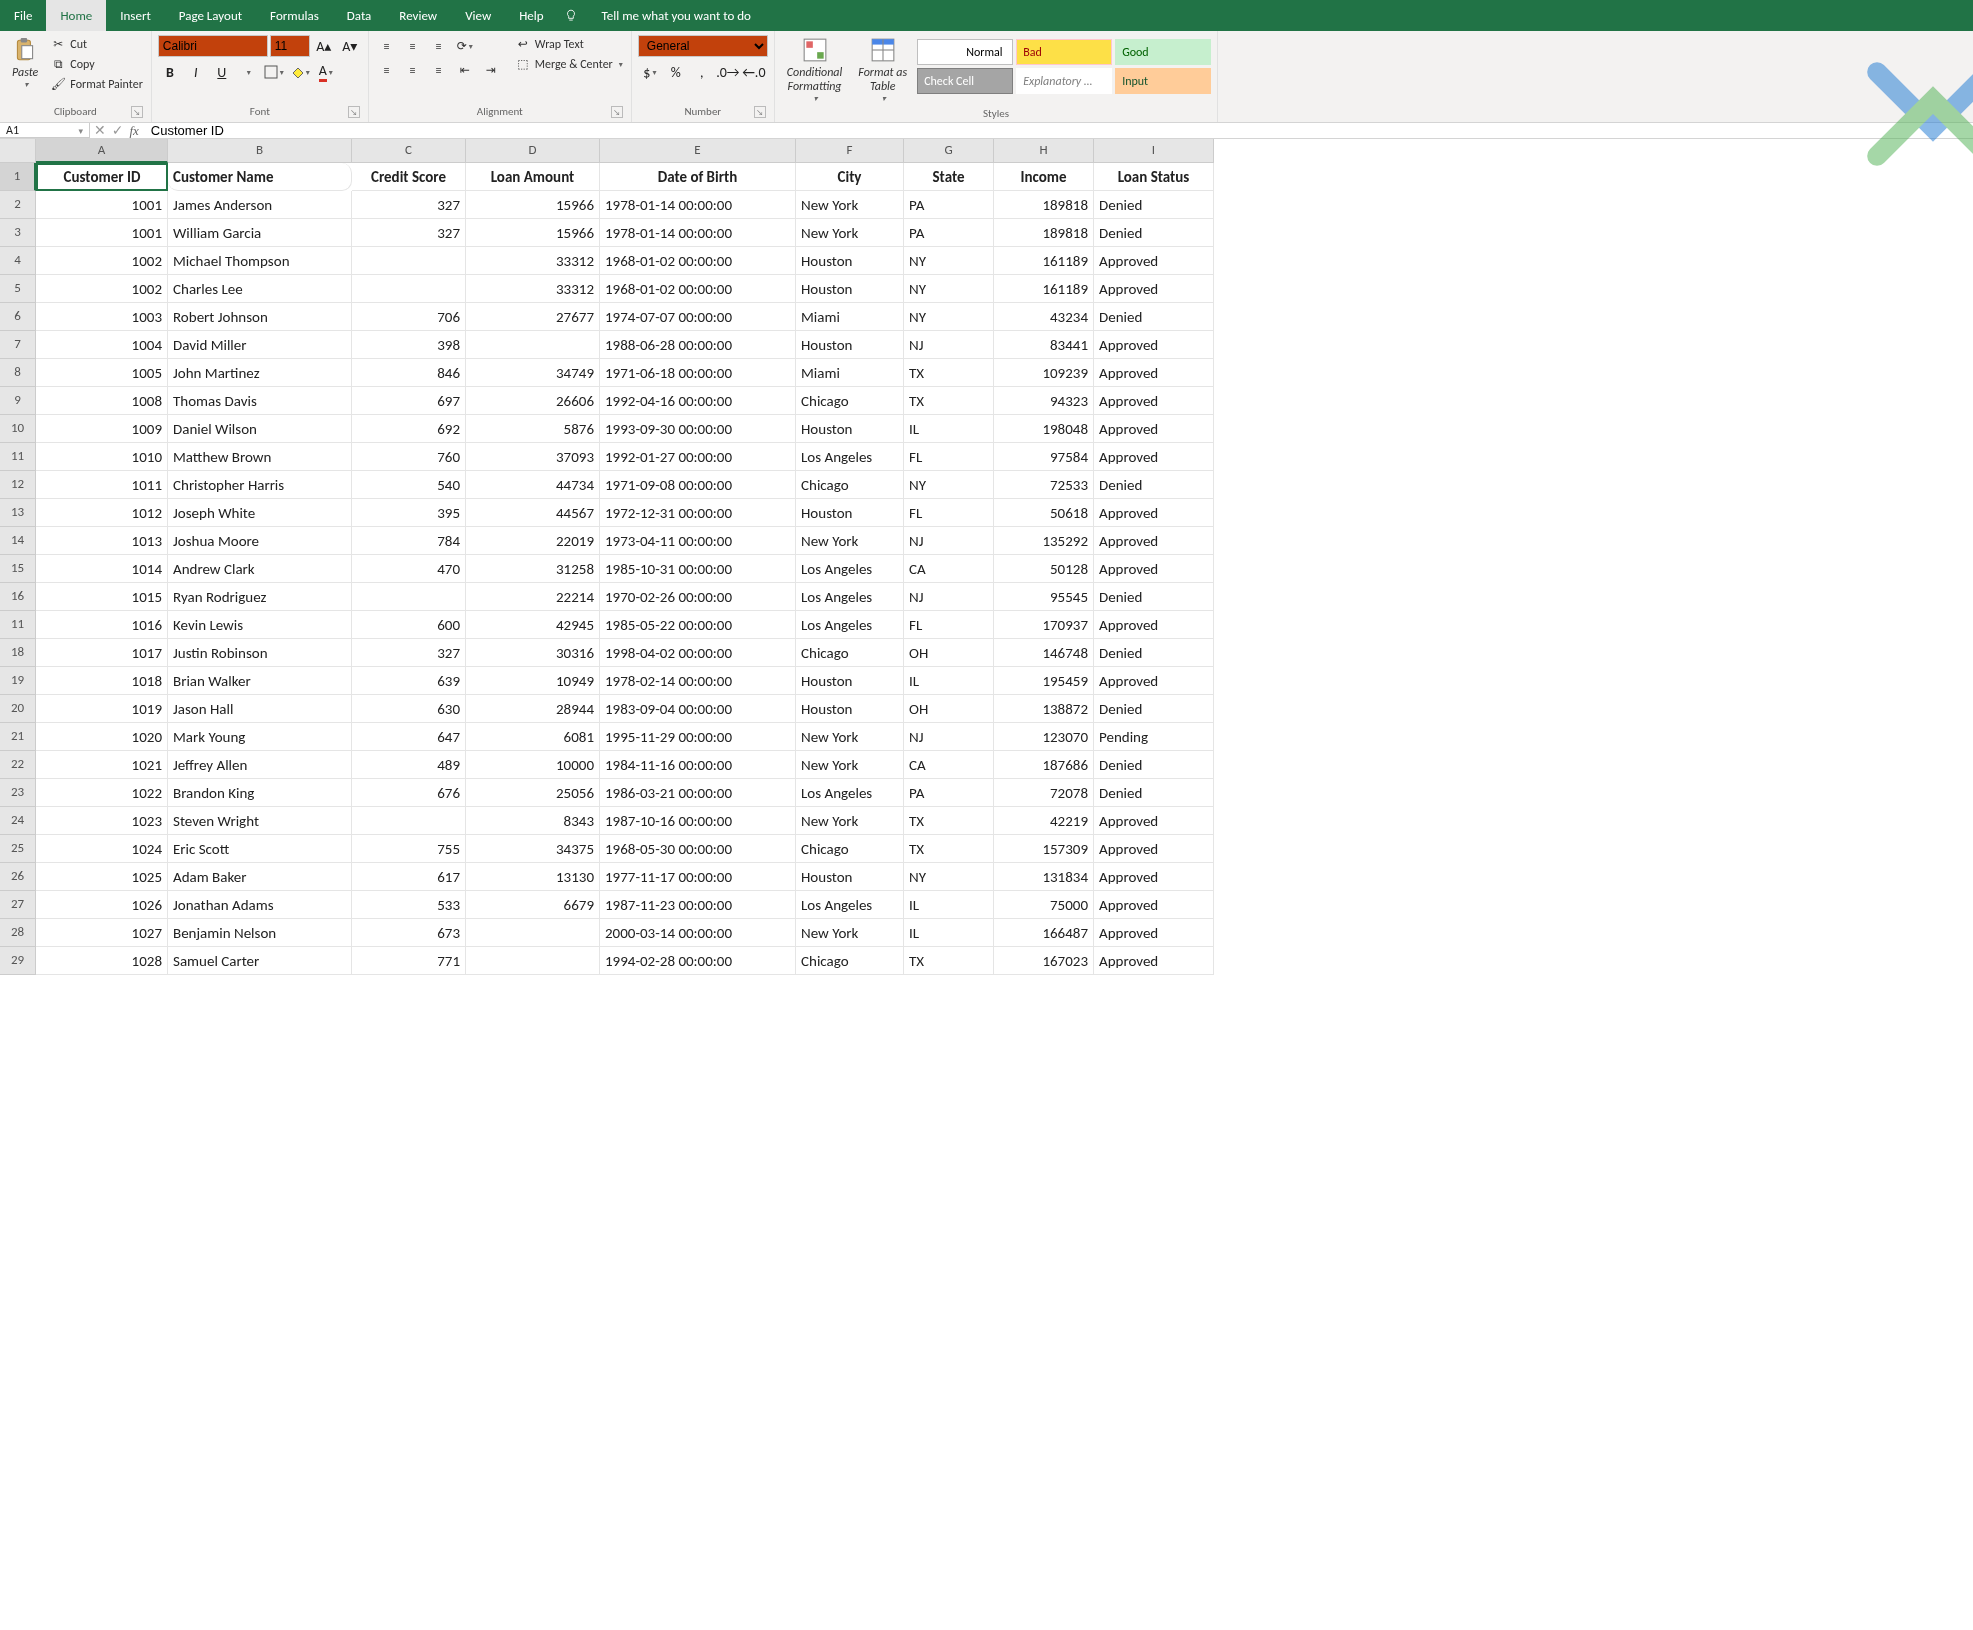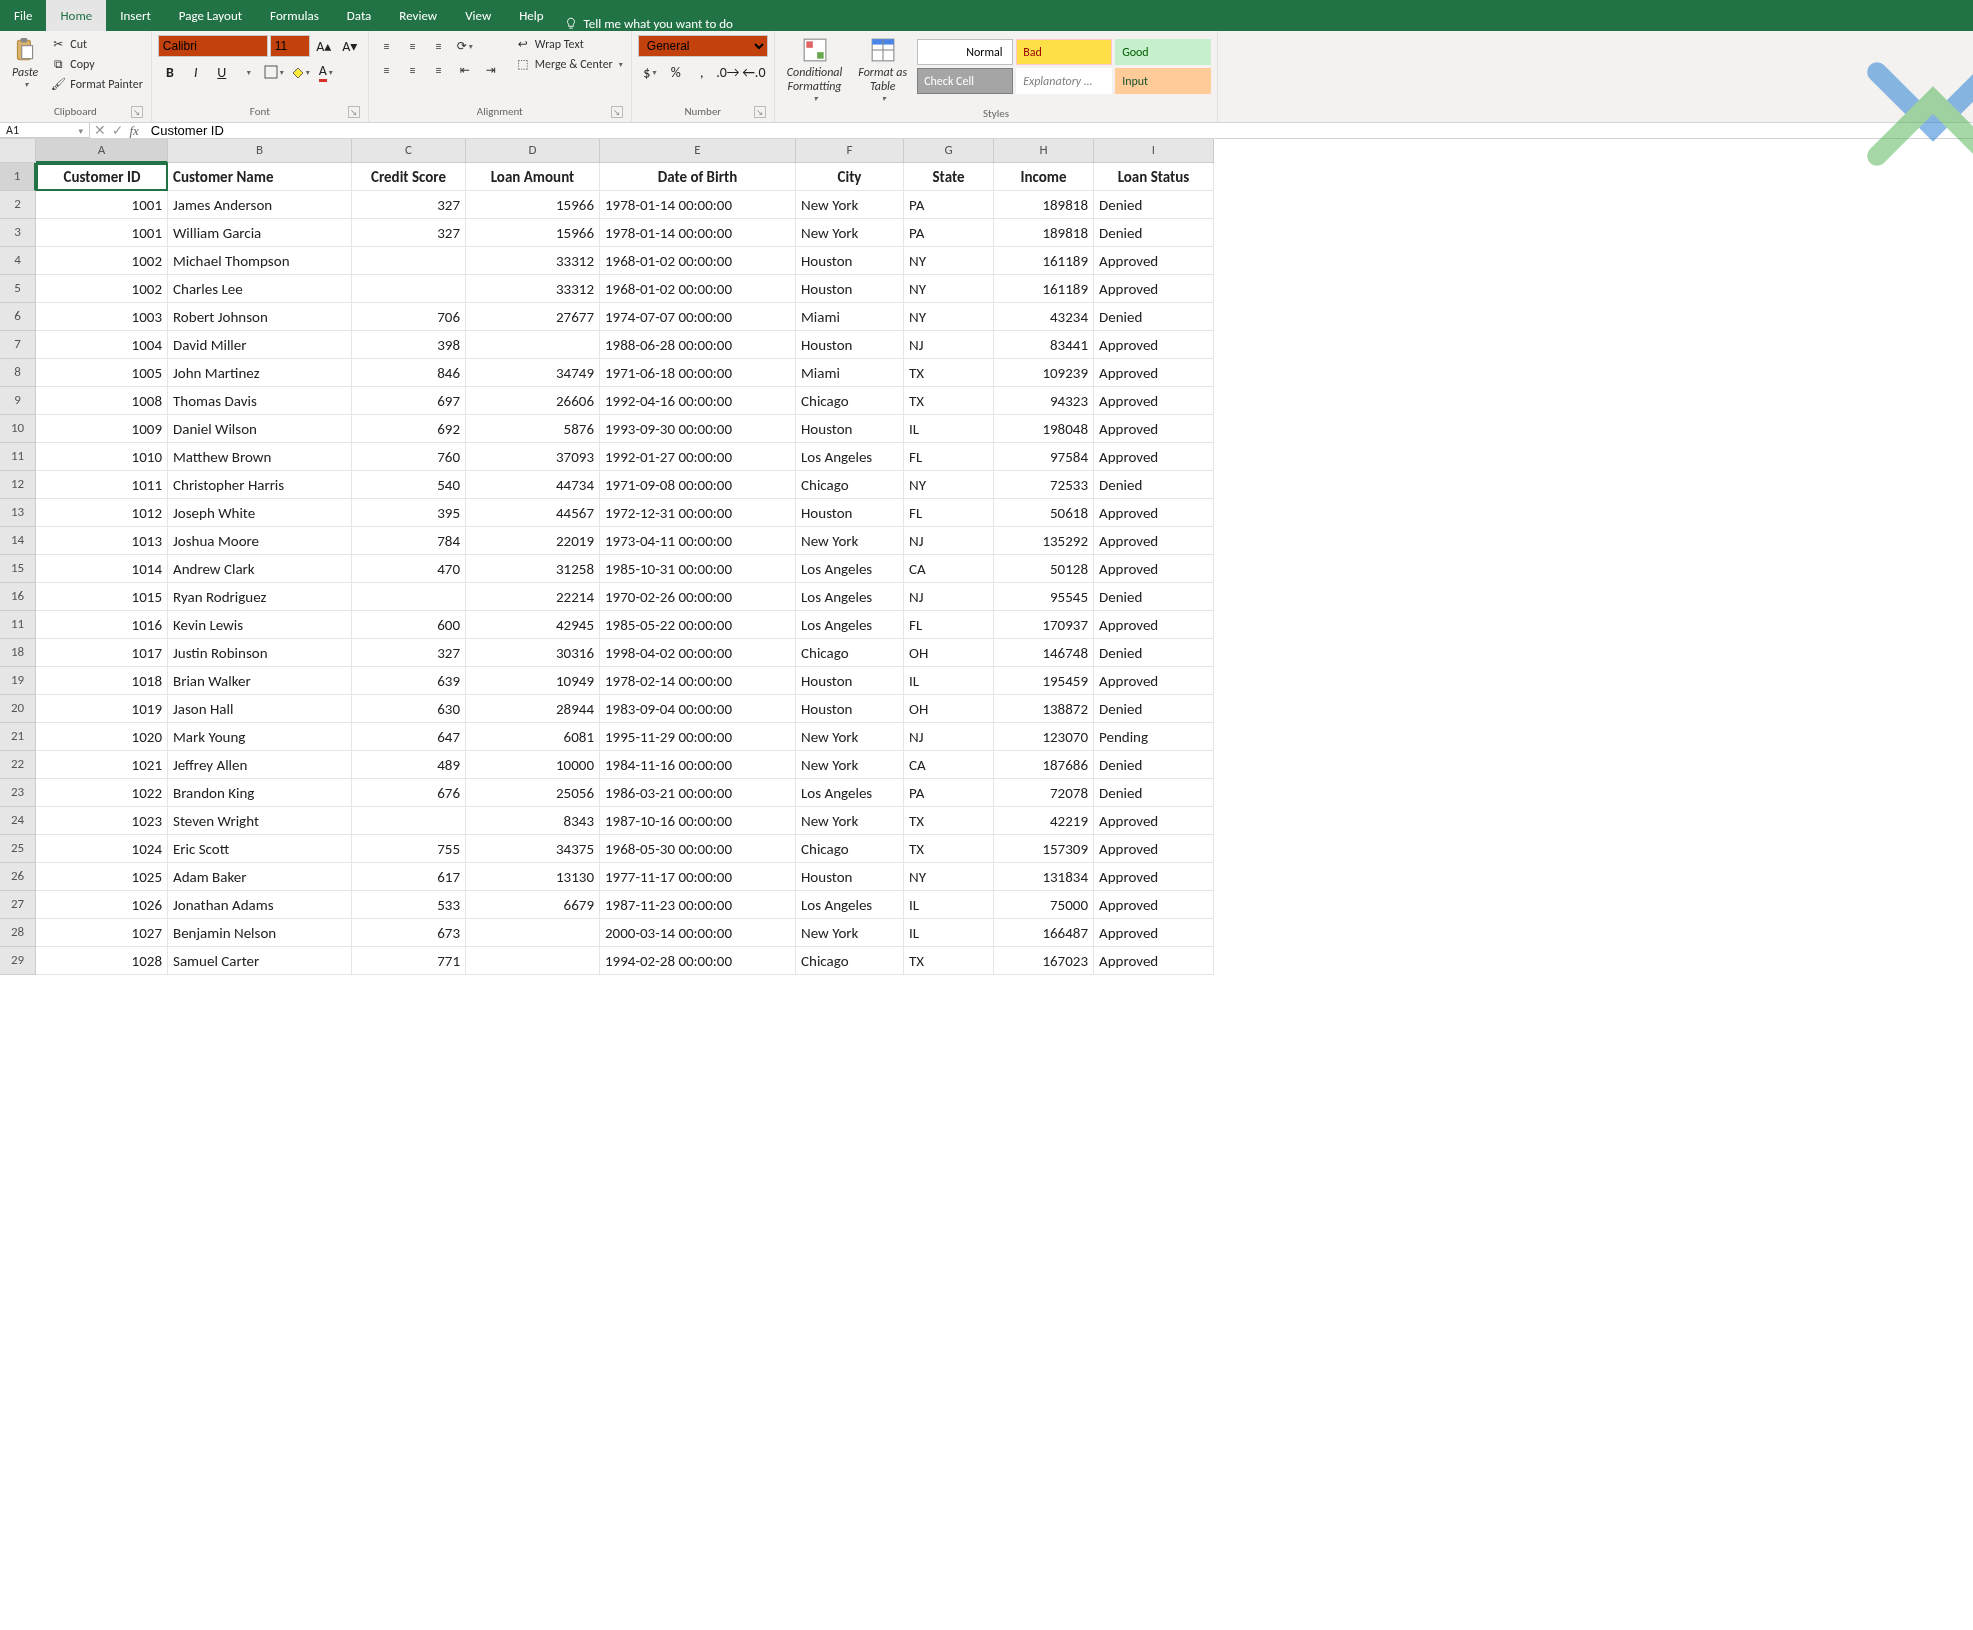--- a/index.html
+++ b/index.html
@@ -1,21 +1,21 @@
 <!DOCTYPE html>
 <html><head>
 <meta charset="utf-8">
 <style>
   * { box-sizing: border-box; margin: 0; padding: 0; }
   body { font-family: "Segoe UI", Calibri, Arial, sans-serif; font-size: 14px; background: #fff; color: #222; user-select: none; }
   
   .ribbon-tabs { background: #217346; display: flex; align-items: stretch; height: 31px; }
   .ribbon-tab { color: #fff; padding: 0 14px; display: flex; align-items: center; font-size: 13px; cursor: pointer; }
   .ribbon-tab.active { background: #e5e5e5; color: #217346; }
-  .ribbon-tabs .bulb { margin-left: 6px; display: flex; align-items: flex-end; gap: 6px; color: #fff; font-size: 13px; }
+  .ribbon-tabs .bulb { margin-left: 6px; display: flex; align-items: center; gap: 24px; color: #fff; font-size: 13px; }
   .ribbon-tabs .bulb-icon { width:14px; height:14px; }
   
   .ribbon { background: #f3f2f1; border-bottom: 1px solid #d4d4d4; display: flex; height: 92px; }
   .group { border-right: 1px solid #e1e1e1; padding: 4px 6px 2px 6px; display: flex; flex-direction: column; justify-content: space-between; height:100%; }
   .group-body { display: flex; gap:4px; align-items:flex-start; flex:1; }
   .group-label { text-align: center; font-size: 11px; color: #666; padding: 2px 0; position: relative; }
   .group-label .dlg { position:absolute; right:2px; bottom:2px; width:12px;height:12px; border:1px solid #bbb; font-size:8px; line-height:10px; color:#888;}
   .vbtn { display:flex; flex-direction:column; align-items:center; justify-content:center; padding:2px 6px; font-size:12px; color:#333; cursor:pointer;font-style:italic; }
   .vbtn .icon { width:26px; height:26px; margin-bottom:2px; }
   .vstack { display:flex; flex-direction:column; gap:2px; font-size:12px; color:#333;}
@@ -37,21 +37,21 @@
   .fb-input{flex:1; border:none; outline:none; height:100%; padding:0 8px; font-size:13px;}
   
   .sheet{display:grid; grid-template-columns: 36px 132px 184px 114px 134px 196px 108px 90px 100px 120px; }
   .corner{background:#e6e6e6;border:1px solid #ccc;border-top:none;border-left:none;height:24px;}
   .colhdr{background:#e6e6e6;border:1px solid #ccc;border-top:none;border-left:none;text-align:center;font-size:13px;color:#555;height:24px;line-height:22px;cursor:pointer;}
   .colhdr.sel{background:#d4d4d4;border-bottom:2px solid #217346;}
   .rowhdr{background:#e6e6e6;border:1px solid #ccc;border-top:none;border-left:none;text-align:center;font-size:13px;color:#555;line-height:26px;cursor:pointer;}
   .rowhdr.sel{background:#d4d4d4;border-right:2px solid #217346;}
   .cell{border-right:1px solid #e5e5e5;border-bottom:1px solid #e5e5e5;padding:2px 5px;font-size:15px;font-family:Calibri,Arial,sans-serif;height:28px;line-height:24px;overflow:hidden;white-space:nowrap;}
   .cell.hdr{font-weight:bold;text-align:center;}
-  .cell.hdr.left{text-align:left;}
+  .cell.hdr.left{text-align:left;border-radius:10px;}
   .cell.sel{border:2px solid #217346 !important; padding:0 3px;}
   .num{text-align:right;}
   .watermark { position:fixed; right:-30px; top:44px; pointer-events:none; opacity:0.5;}
   .watermark svg{width:140px;height:140px;}
 </style>
 </head>
 <body>
 
 <div class="ribbon-tabs" id="ribbon-tabs">
     <div class="ribbon-tab">File</div>

